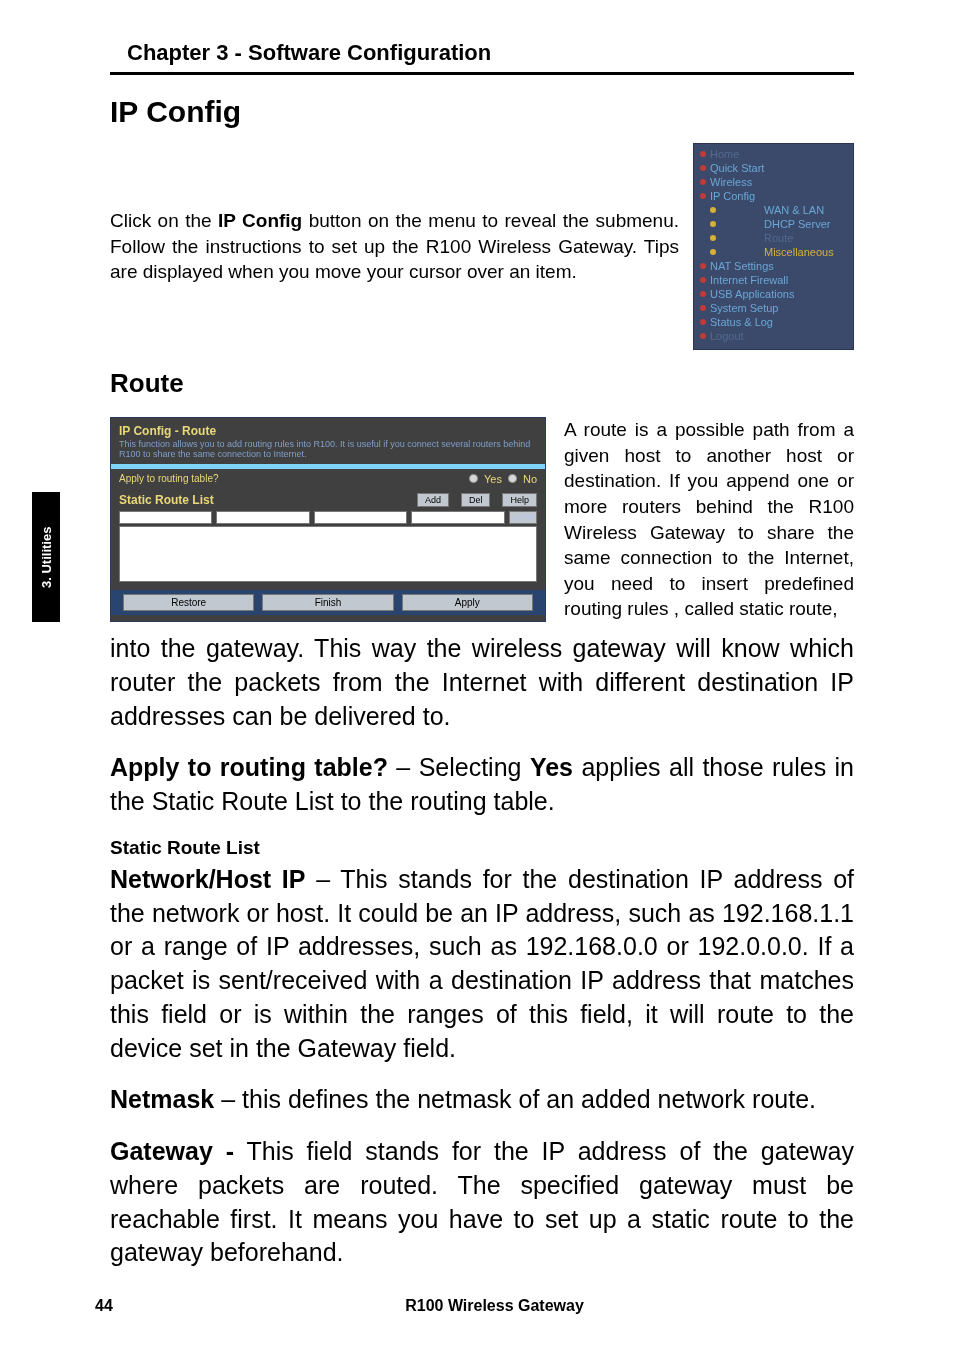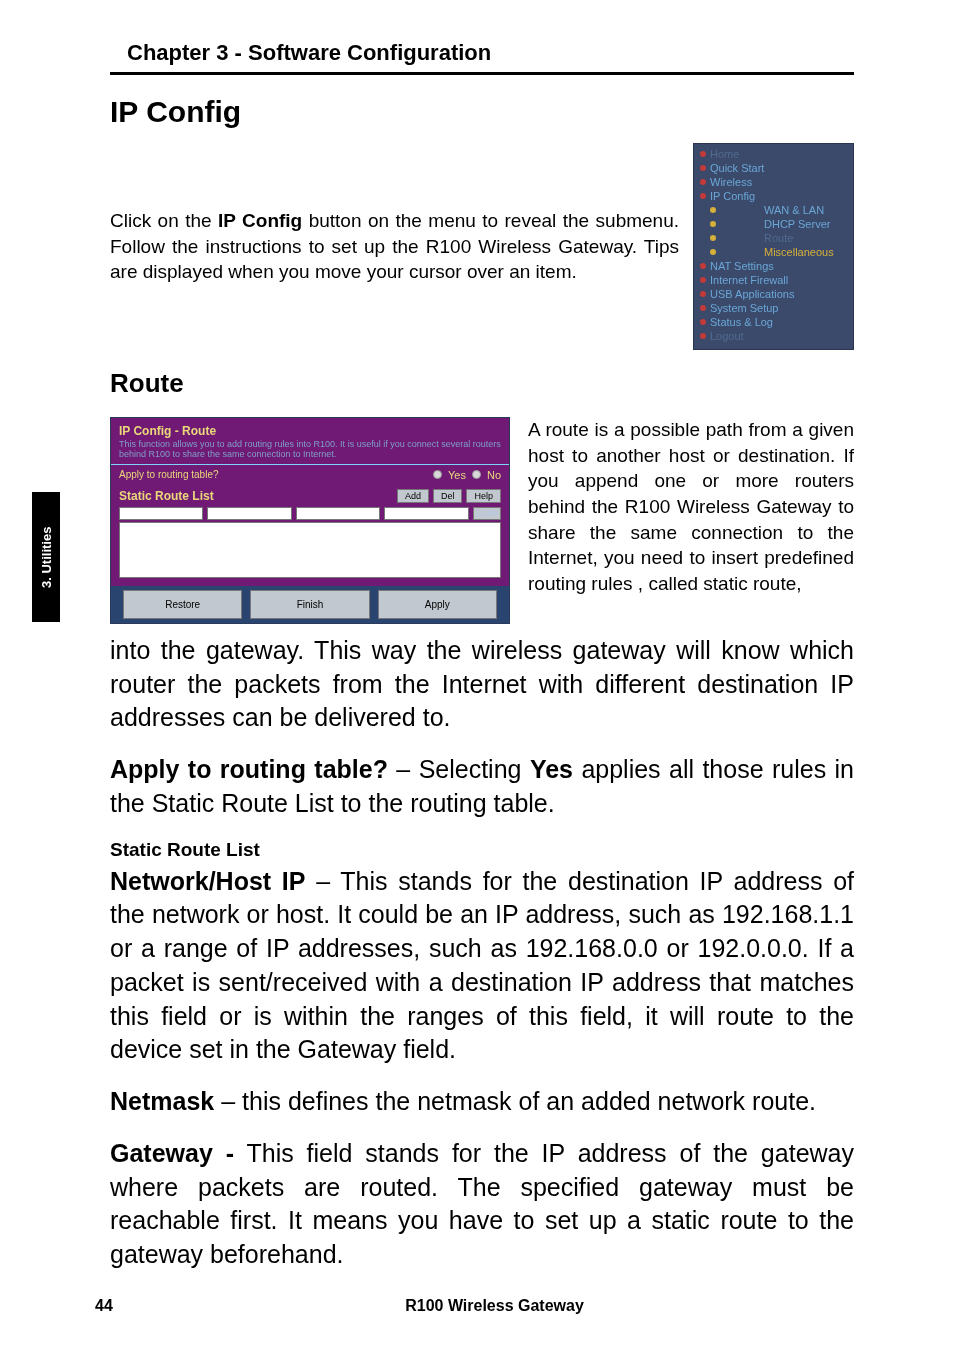--- a/index.html
+++ b/index.html
@@ -14,40 +14,40 @@
   .sidenav .item { display: flex; align-items: center; gap: 4px; padding: 1px 0; }
   .sidenav .bullet { width: 6px; height: 6px; border-radius: 50%; display: inline-block; }
   .sidenav .red { background: #c23a3a; }
   .sidenav .yel { background: #d7b03a; }
   .sidenav .lbl { white-space: nowrap; }
   .sidenav .sub { margin-left: 10px; gap: 48px; }
   .sidenav .hi { color: #d7b03a; }
   .sidenav .lo { color: #516a8f; }
   .sub-title { font-size: 26px; font-weight: bold; margin: 6px 0 18px 0; }
   .route-row { display: flex; gap: 18px; margin-bottom: 10px; }
-  .route-panel { width: 400px; background: #701a75; color: #b7c7e4; font-size: 11px; border: 1px solid #2a3a5a; }
+  .route-panel { width: 436px; background: #404040; color: #b7c7e4; font-size: 11px; border: 1px solid #2a3a5a; }
   .rp-header { color: #e9d87a; padding: 6px 8px 2px 8px; font-weight: bold; font-size: 12px; }
-  .rp-desc { color: #7f9fc9; font-size: 9px; padding: 0 8px 4px 8px; line-height: 1.1; border-bottom: 1px solid #7dd3fc; }
+  .rp-desc { color: #7f9fc9; font-size: 9px; padding: 0 8px 4px 8px; line-height: 1.1; border-bottom: 5px solid #7dd3fc; }
   .rp-line { display: flex; justify-content: space-between; align-items: center; padding: 4px 8px; }
   .rp-lbl { color: #e9d87a; font-size: 10px; }
   .radio-group { display: flex; gap: 6px; align-items: center; color: #e9d87a; }
   .radiodot { width: 9px; height: 9px; border-radius: 50%; background: #d8d8d8; border: 1px solid #999; display: inline-block; }
-  .rp-btns { display: flex; gap: 4px; }
+  .rp-btns { display: flex; gap: 12px; }
   .rp-btn { background: #c2c8cf; color: #000; border: 1px solid #777; font-size: 9px; padding: 1px 7px; }
   .rp-cols { display: flex; color: #e9d87a; padding: 2px 8px; font-size: 9px; }
   .rp-col1 { flex: 1.6; }
   .rp-col2 { flex: 0.8; }
   .rp-col3 { flex: 1.2; text-align: right; }
   .rp-inputrow { display: flex; align-items: center; padding: 0 8px 2px 8px; gap: 4px; }
   .rp-inp { flex: 1; height: 13px; background: #fff; border: 1px solid #777; }
   .rp-small { width: 30px; }
   .rp-sel { background: #c2c8cf; border: 1px solid #777; height: 13px; font-size: 9px; padding: 0 2px; display:flex; align-items:center; }
   .rp-listbox { margin: 0 8px 8px 8px; height: 56px; background: #fff; border: 1px solid #777; }
   .rp-footer { display: flex; justify-content: space-between; padding: 4px 8px; background: #2a4470; }
-  .rp-fbtn { flex:1; text-align:center; background: #c2c8cf; color: #000; border: 1px solid #777; font-size: 10px; margin: 0 4px; padding: 8px 0; }
+  .rp-fbtn { flex:1; text-align:center; background: #c2c8cf; color: #000; border: 1px solid #777; font-size: 10px; margin: 0 4px; padding: 2px 0; }
   .route-text { flex: 1; font-size: 19px; line-height: 1.35; text-align: justify; }
   .body-text { font-size: 25px; line-height: 1.35; text-align: justify; margin-bottom: 18px; }
   .rule-title { font-size: 19px; font-weight: bold; margin-bottom: 4px; }
   .side-tab { position: absolute; left: 32px; top: 492px; width: 28px; height: 130px; background: #000; color: #fff; font-weight: bold; font-size: 13px; display: flex; align-items: center; justify-content: center; writing-mode: vertical-rl; transform: rotate(180deg); }
   .footer { position: absolute; bottom: 36px; left: 95px; right: 100px; display: flex; align-items: center; }
   .footer .pn { font-weight: bold; font-size: 16px; width: 40px; }
   .footer .ft { font-weight: bold; font-size: 16px; text-align: center; flex: 1; }
 </style>
 </head>
 <body>

